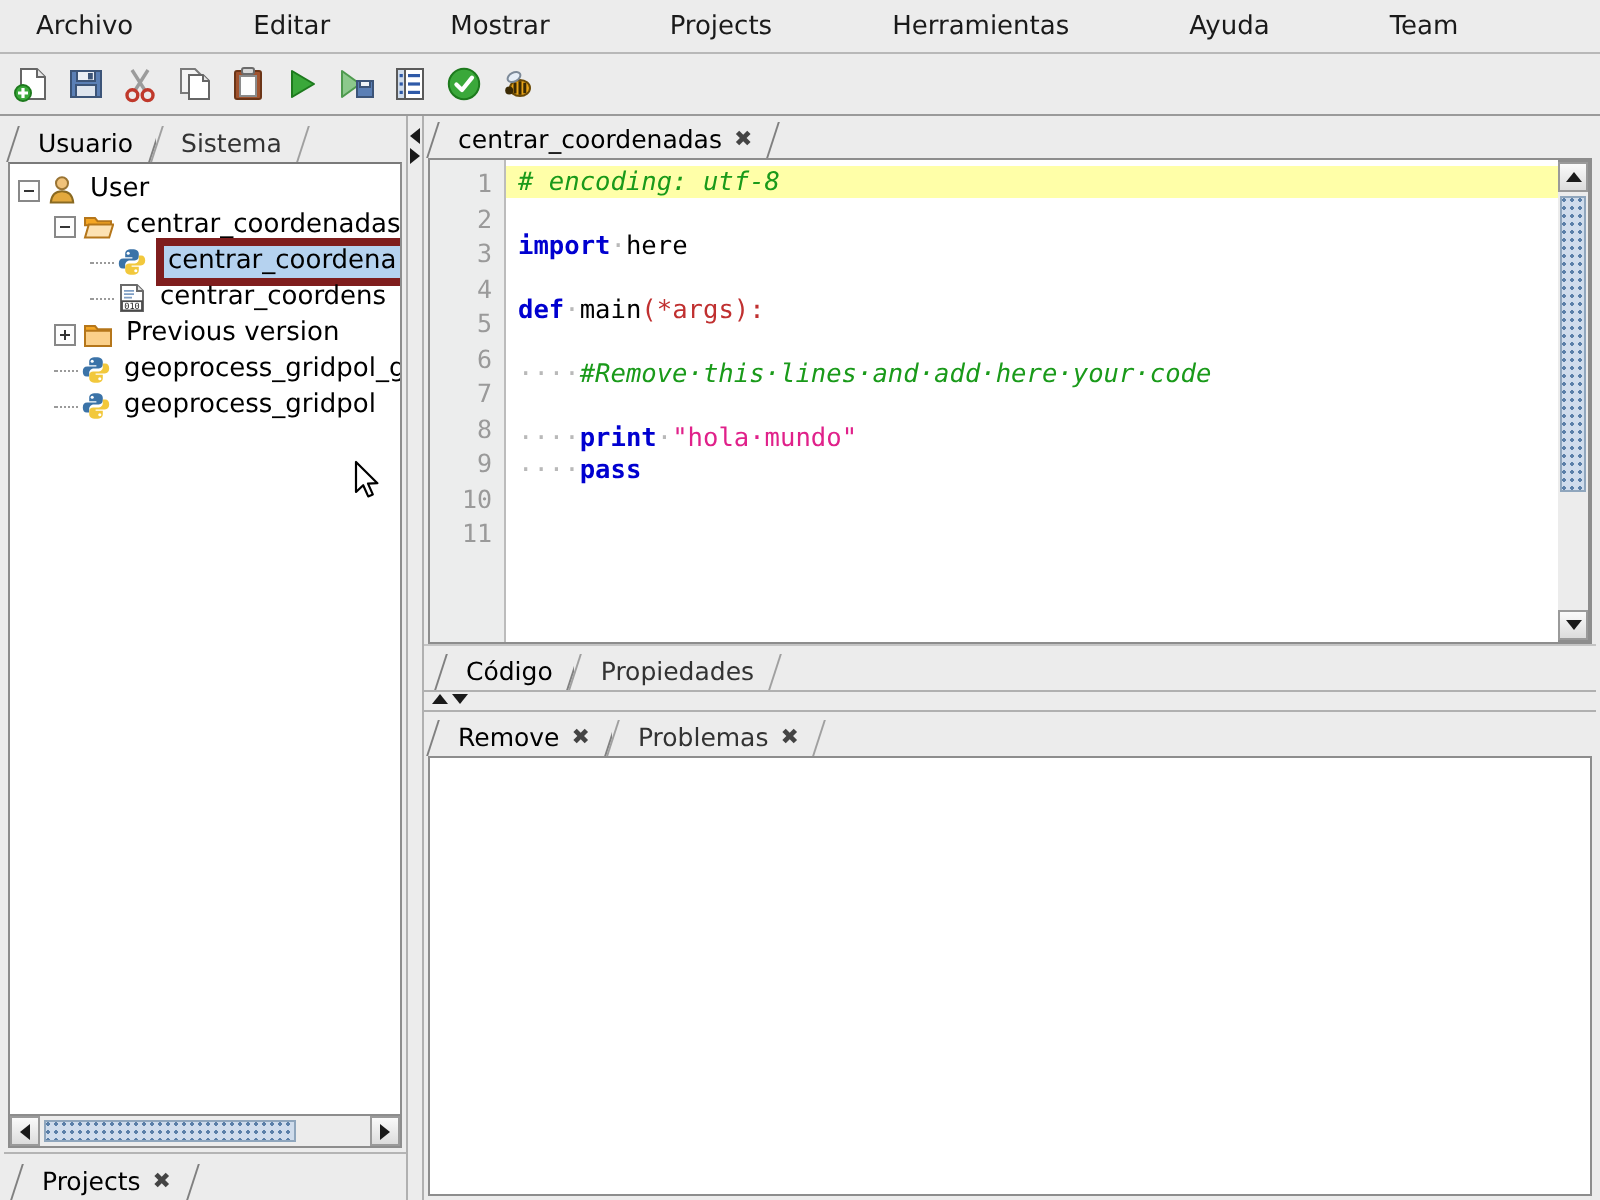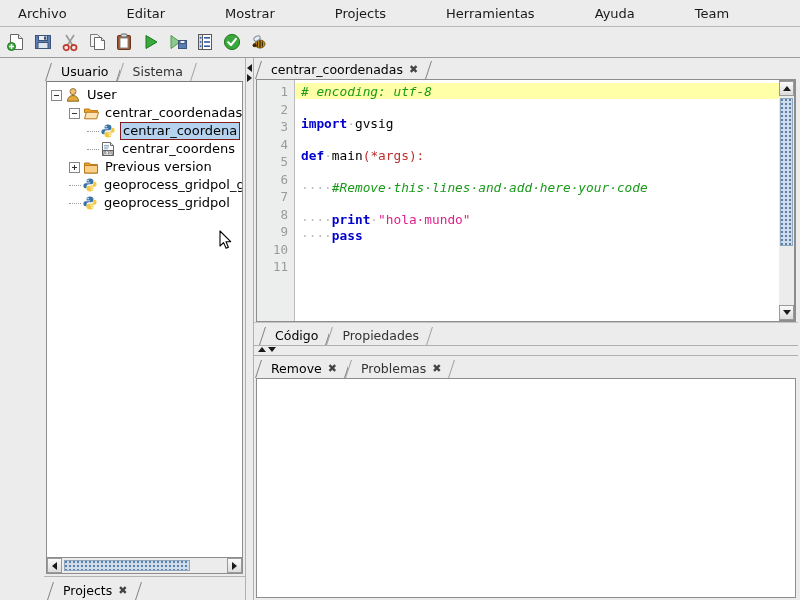--- a/index.html
+++ b/index.html
@@ -68,21 +68,20 @@
 
   
   .left-panel {
     width: 203px;
     flex: 0 0 203px;
     display: flex;
     flex-direction: column;
     min-height: 0;
     background: #ececec;
     padding: 2px 0 0 2px;
-    margin-left: 42px;
   }
   .tabrow {
     height: 21px;
     display: flex;
     align-items: flex-end;
     padding-left: 4px;
     flex: 0 0 auto;
     position: relative;
     z-index: 3;
   }
@@ -150,21 +149,21 @@
     position: relative;
   }
   .trow .lbl {
     font-size: 13px;
     color: #000;
     padding: 0 2px;
     line-height: 16px;
   }
   .trow.sel .lbl {
     background: #b5d2ef;
-    border: 1px solid #7f1d1d;
+    border: 4px solid #7f1d1d;
     padding: 0 2px;
   }
   .expander {
     width: 11px; height: 11px;
     border: 1px solid #888;
     background: #fdfdfd;
     position: relative;
     flex: 0 0 auto;
     margin-right: 3px;
   }
@@ -617,21 +616,21 @@
                 <div class="gl">6</div>
                 <div class="gl">7</div>
                 <div class="gl">8</div>
                 <div class="gl">9</div>
                 <div class="gl">10</div>
                 <div class="gl">11</div>
               </div>
             <div class="code-lines" id="codeLines">
                 <div class="cl hl"><span class="tk-com"># encoding: utf-8</span></div>
                 <div class="cl">&nbsp;</div>
-                <div class="cl"><span class="tk-kw">import</span><span class="tk-ws">·</span><span class="tk-pl">gvsig</span></div>
+                <div class="cl"><span class="tk-kw">import</span><span class="tk-ws">·</span><span class="tk-pl">here</span></div>
                 <div class="cl">&nbsp;</div>
                 <div class="cl"><span class="tk-kw">def</span><span class="tk-ws">·</span><span class="tk-pl">main</span><span class="tk-pun">(*args):</span></div>
                 <div class="cl">&nbsp;</div>
                 <div class="cl"><span class="tk-ws">····</span><span class="tk-com">#Remove·this·lines·and·add·here·your·code</span></div>
                 <div class="cl">&nbsp;</div>
                 <div class="cl"><span class="tk-ws">····</span><span class="tk-kw">print</span><span class="tk-ws">·</span><span class="tk-str">"hola·mundo"</span></div>
                 <div class="cl"><span class="tk-ws">····</span><span class="tk-kw">pass</span></div>
                 <div class="cl">&nbsp;</div>
               </div>
           </div>

